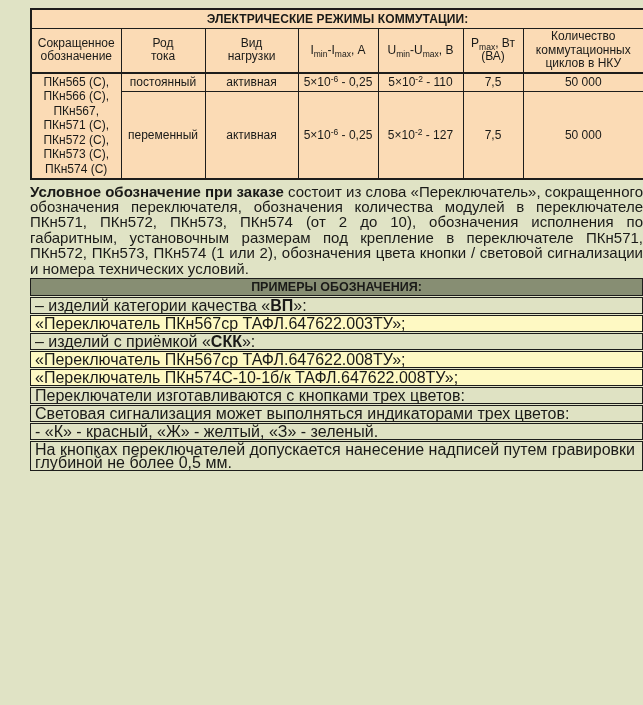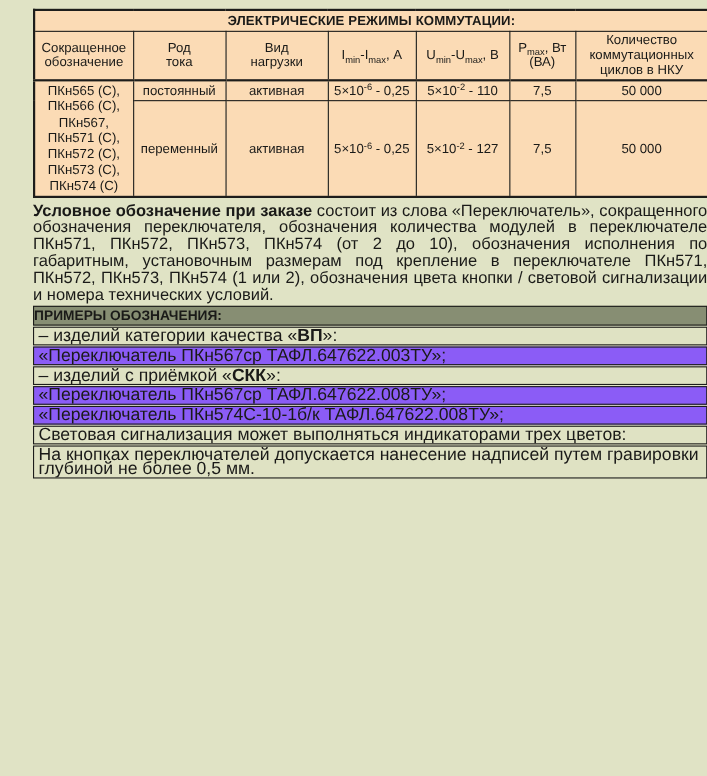--- a/index.html
+++ b/index.html
@@ -72,37 +72,37 @@
   }
 
   
   .ex-head {
     box-sizing: border-box;
     width: 613px;
     border: 1px solid #1d1d1b;
     background: #878e73;
     font-weight: bold;
     font-size: 12.5px;
-    text-align: left;
+    text-align: center;
     line-height: 14px;
     padding: 1px 0;
   }
   .ex-row {
     box-sizing: border-box;
     width: 613px;
     border: 1px solid #1d1d1b;
     margin-top: 1px;
     padding: 1px 4px 1px 4px;
     font-size: 16px;
     line-height: 13px;
     background: #dfe2c3;
     white-space: pre-wrap;
     overflow: hidden;
   }
-  .ex-row.item { background: #8b5cf6; }
+  .ex-row.item { background: #fef9c3; }
 </style>
 </head>
 <body>
 
 <div class="page">
 
   <table class="modes">
     <colgroup>
       <col style="width:90px">
         <col style="width:84px">
@@ -158,16 +158,18 @@
 
   <p class="note"><b>Условное обозначение при заказе</b><span> состоит из слова «Переключатель», сокращенного обозначения переключателя, обозначения количества модулей в переключателе ПКн571, ПКн572, ПКн573, ПКн574 (от 2 до 10), обозначения исполнения по габаритным, установочным размерам под крепление в переключателе ПКн571, ПКн572, ПКн573, ПКн574 (1 или 2), обозначения цвета кнопки / световой сигнализации и номера технических условий.</span></p>
 
   <div class="ex-head">ПРИМЕРЫ ОБОЗНАЧЕНИЯ:</div>
 
   <div class="ex-row"><span>– изделий категории качества «</span><b>ВП</b><span>»:</span></div>
   <div class="ex-row item">«Переключатель ПКн567ср ТАФЛ.647622.003ТУ»;</div>
   <div class="ex-row"><span>– изделий с приёмкой «</span><b>СКК</b><span>»:</span></div>
   <div class="ex-row item">«Переключатель ПКн567ср ТАФЛ.647622.008ТУ»;</div>
   <div class="ex-row item">«Переключатель ПКн574С-10-1б/к ТАФЛ.647622.008ТУ»;</div>
+  <div class="ex-row">Переключатели изготавливаются с кнопками трех цветов:</div>
   <div class="ex-row">Световая сигнализация может выполняться индикаторами трех цветов:</div>
+  <div class="ex-row">- «К» - красный, «Ж» - желтый, «З» - зеленый.</div>
   <div class="ex-row">На кнопках переключателей допускается нанесение надписей путем гравировки глубиной не более 0,5 мм.</div>
 
 </div>
 
 </body></html>

